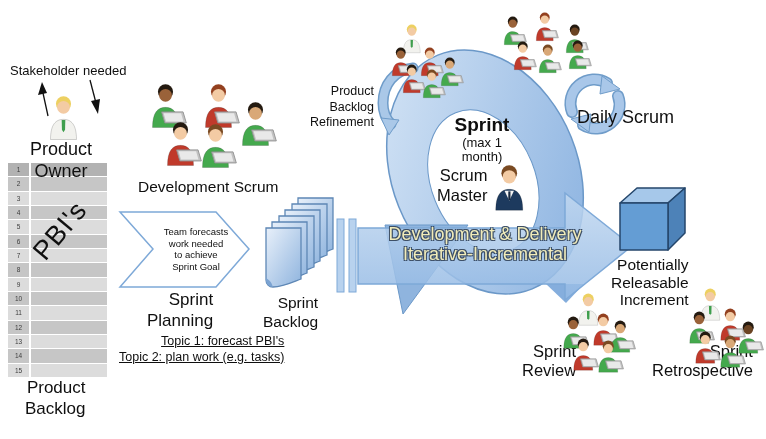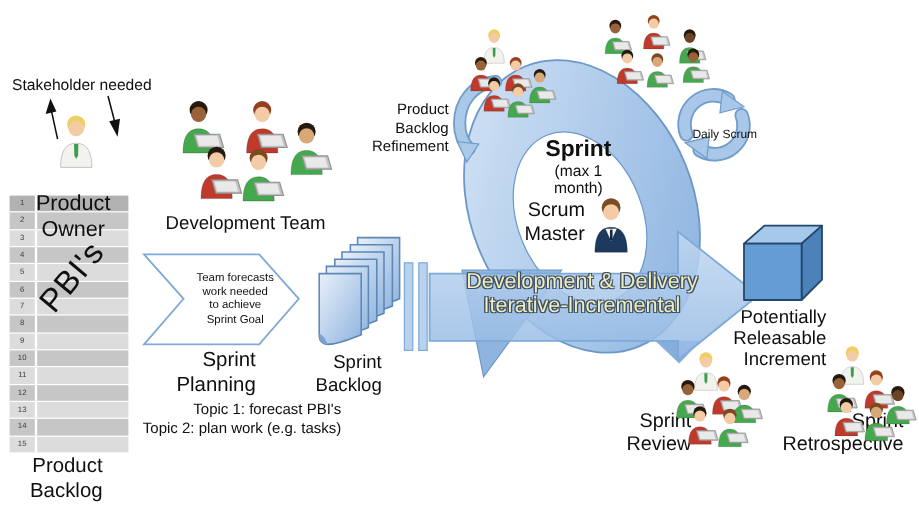--- a/index.html
+++ b/index.html
@@ -171,47 +171,47 @@
         <div class="pb-cell" style="background: rgb(198, 198, 198);"></div>
       </div>
       <div class="pb-row">
         <div class="pb-num" style="background: rgb(220, 220, 220);">15</div>
         <div class="pb-cell" style="background: rgb(220, 220, 220);"></div>
       </div>
     </div>
   <div id="pbis-label" class="txt">PBI's</div>
 
   <div class="txt" style="left:10px;top:63px;font-size:13px;">Stakeholder needed</div>
-  <div class="txt center" style="left:2px;top:139px;width:118px;font-size:18px;margin-top:20px;">Product Owner</div>
+  <div class="txt center" style="left:2px;top:139px;width:118px;font-size:18px;">Product Owner</div>
   <div class="txt preline" style="left:25px;top:377px;font-size:17px;line-height:21px;">Product
 Backlog</div>
-  <div class="txt" style="left:138px;top:178px;font-size:15.5px;">Development Team</div>
+  <div class="txt" style="left:138px;top:178px;font-size:15.5px;">Development Scrum</div>
   <div class="txt preline center" style="left:150px;top:226px;width:92px;font-size:9.5px;line-height:11.5px;">Team forecasts
 work needed
 to achieve
 Sprint Goal</div>
   <div class="txt preline" style="left:147px;top:290px;font-size:17px;line-height:20.5px;">Sprint
 Planning</div>
-  <div class="txt preline" style="left:119px;top:334px;font-size:12.5px;line-height:15.5px;">Topic 1: forecast PBI's
+  <div class="txt preline" style="left:119px;top:334px;font-size:12.5px;line-height:15.5px;text-decoration:underline;">Topic 1: forecast PBI's
 Topic 2: plan work (e.g. tasks)</div>
   <div class="txt preline" style="left:263px;top:293px;font-size:15.5px;line-height:19px;">Sprint
 Backlog</div>
   <div id="arrow-caption">
     <div>Development &amp; Delivery</div>
     <div>Iterative-Incremental</div>
   </div>
   <div class="txt preline" style="left:310px;top:84px;font-size:12.5px;line-height:15.5px;">Product
 Backlog
 Refinement</div>
   <div class="txt center" style="left:427px;top:114px;width:110px;font-size:19px;font-weight:bold;">Sprint</div>
   <div class="txt preline center" style="left:427px;top:136px;width:110px;font-size:13px;line-height:13.5px;">(max 1
 month)</div>
   <div class="txt preline" style="left:437px;top:165px;font-size:16.5px;line-height:20px;">Scrum
 Master</div>
-  <div class="txt" style="left:577px;top:107px;font-size:10px;">Daily Scrum</div>
+  <div class="txt" style="left:577px;top:107px;font-size:18px;">Daily Scrum</div>
   <div class="txt preline" style="left:611px;top:256px;font-size:15.5px;line-height:17.5px;">Potentially
 Releasable
 Increment</div>
   <div class="txt preline" style="left:522px;top:342px;font-size:16.5px;line-height:18.5px;">Sprint
 Review</div>
   <div class="txt preline" style="left:652px;top:342px;font-size:16.5px;line-height:18.5px;">Sprint
 Retrospective</div>
 <svg width="52" height="58" class="people" style="left: 44px; top: 94px;">
       <g transform="translate(0,0) scale(1.3)">
         <circle cx="15" cy="7.5" r="5.8" fill="#edd061"></circle>

